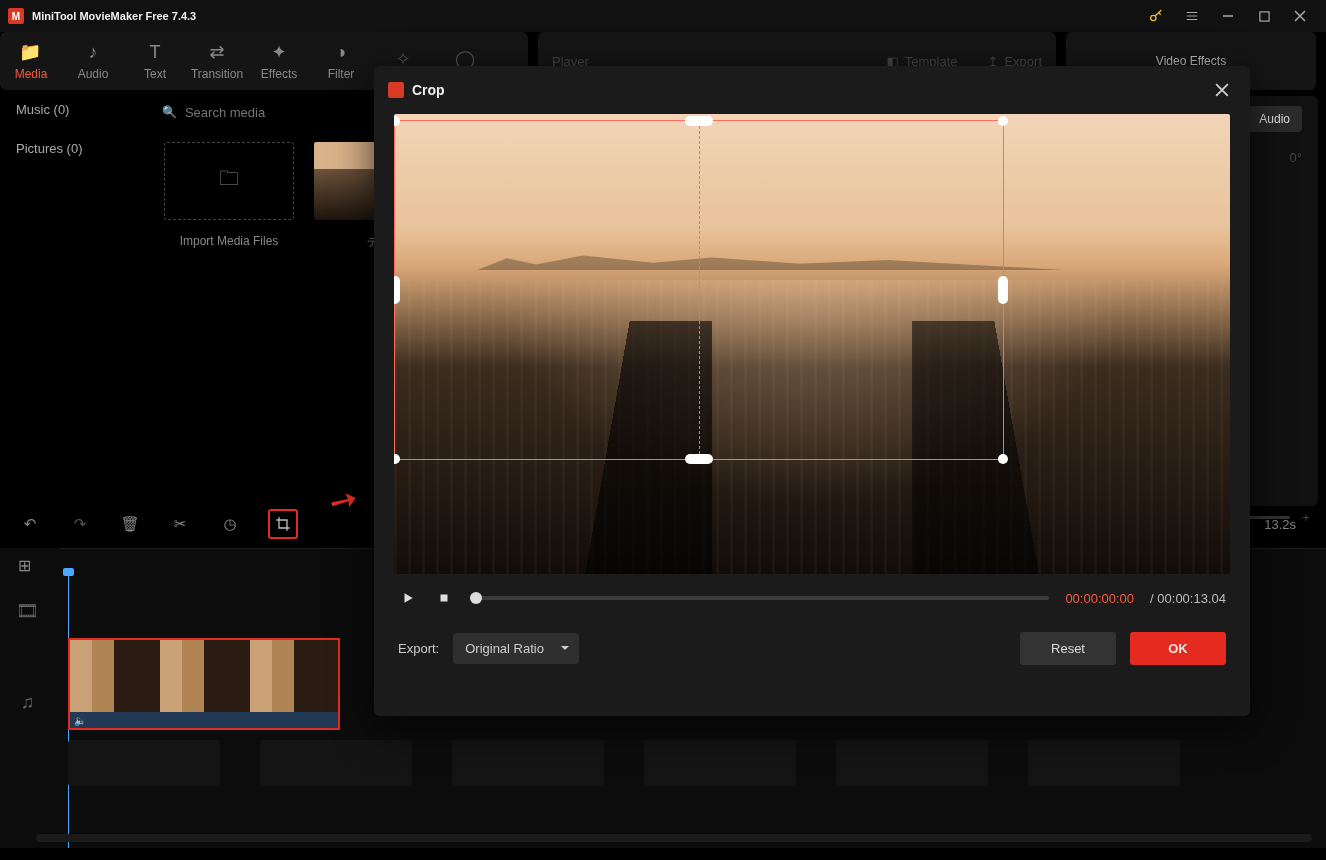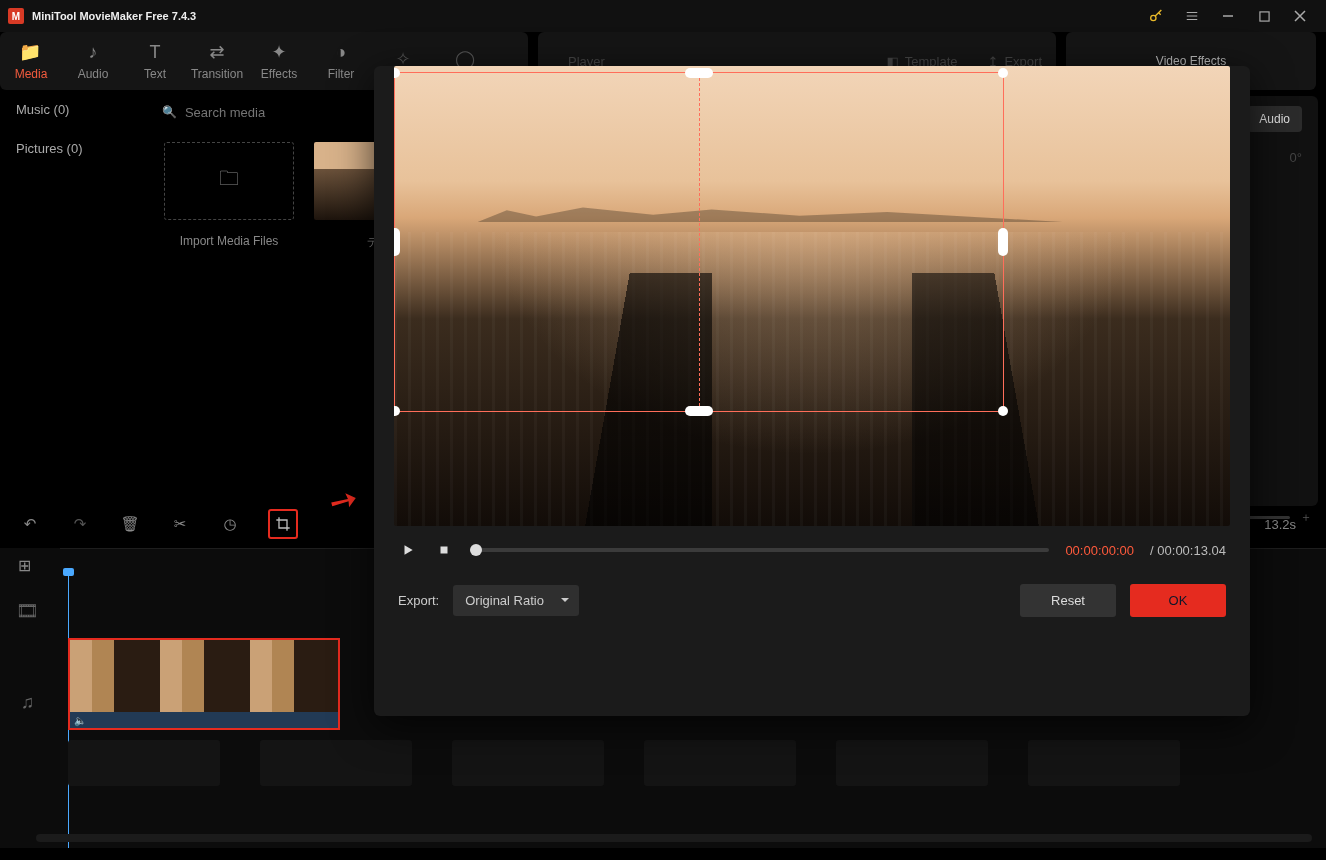--- a/index.html
+++ b/index.html
@@ -96,21 +96,21 @@
   .mc-track::before { content:""; position:absolute; left:0; top:-4px; width:12px; height:12px; background:#ddd; border-radius:50%; }
   .mc-time-cur { color:#ff5a3c; font-size:13px; }
   .mc-time-dur { color:#bbb; font-size:13px; }
 
   .modal-foot { display:flex; align-items:center; padding:10px 24px 18px; gap:14px; }
   .mf-label { color:#ccc; font-size:13px; }
   .mf-select { background:#2f2f2f; color:#ccc; padding:8px 34px 8px 12px; border-radius:3px; position:relative; font-size:13px; width:126px; }
   .mf-select::after { content:""; position:absolute; right:10px; top:13px; border:4px solid transparent; border-top-color:#ccc; }
   .mf-spacer { flex:1; }
   .mf-btn { min-width:96px; text-align:center; padding:9px 0; border-radius:3px; font-size:13px; color:#ddd; background:#333; }
-  .mf-btn.ok { background:#e52b1f; color:#0f172a; }
+  .mf-btn.ok { background:#e52b1f; color:#e5e5e5;font-weight:bold; }
 
   svg { display:block; }
 </style>
 </head>
 <body>
 
 <div class="titlebar">
   <div class="app-logo">M</div>
   <div class="app-title">MiniTool MovieMaker Free 7.4.3</div>
   <div class="spacer"></div>
@@ -171,21 +171,21 @@
     <div class="tab-btn">
         <span class="ico" style="color:#555">✧</span>
         <span></span>
       </div>
     <div class="tab-btn">
         <span class="ico" style="color:#555">◯</span>
         <span></span>
       </div>
   </div>
   <div class="toolbar-panel right-panel" style="width:518px;">
-    <div class="faded" style="position:absolute; left:30px;text-align:right;">Player</div>
+    <div class="faded" style="position:absolute; left:14px;text-align:right;">Player</div>
     <div class="faded">◧ <span>Template</span></div>
     <div class="faded">↥ <span>Export</span></div>
   </div>
   <div class="toolbar-panel" style="width:250px; justify-content:center;">
     <div class="faded">Video Effects</div>
   </div>
 </div>
 
 <div class="media-area">
   <div class="left-col">
@@ -263,20 +263,29 @@
     <div class="tl-slot"></div>
     <div class="tl-slot"></div>
     <div class="tl-slot"></div>
   </div>
   <div class="tl-scroll"></div>
 </div>
 
 <div class="arrow">➚</div>
 
 <div class="modal">
+  <div class="modal-head">
+    <div class="mlogo"></div>
+    <div class="mtitle">Crop</div>
+    <div class="mclose">
+      <svg width="14" height="14" viewBox="0 0 12 12" stroke="currentColor" stroke-width="1.6">
+          <path d="M1 1l10 10M11 1L1 11"></path>
+        </svg>
+    </div>
+  </div>
   <div class="preview">
     <div class="sky-silhouette"></div>
     <div class="planks"></div>
     <div class="pier-rail left"></div>
     <div class="pier-rail right"></div>
     <div class="crop-rect">
       <div class="third-v"></div>
       <div class="h tl"></div>
       <div class="h tr"></div>
       <div class="h bl"></div>

